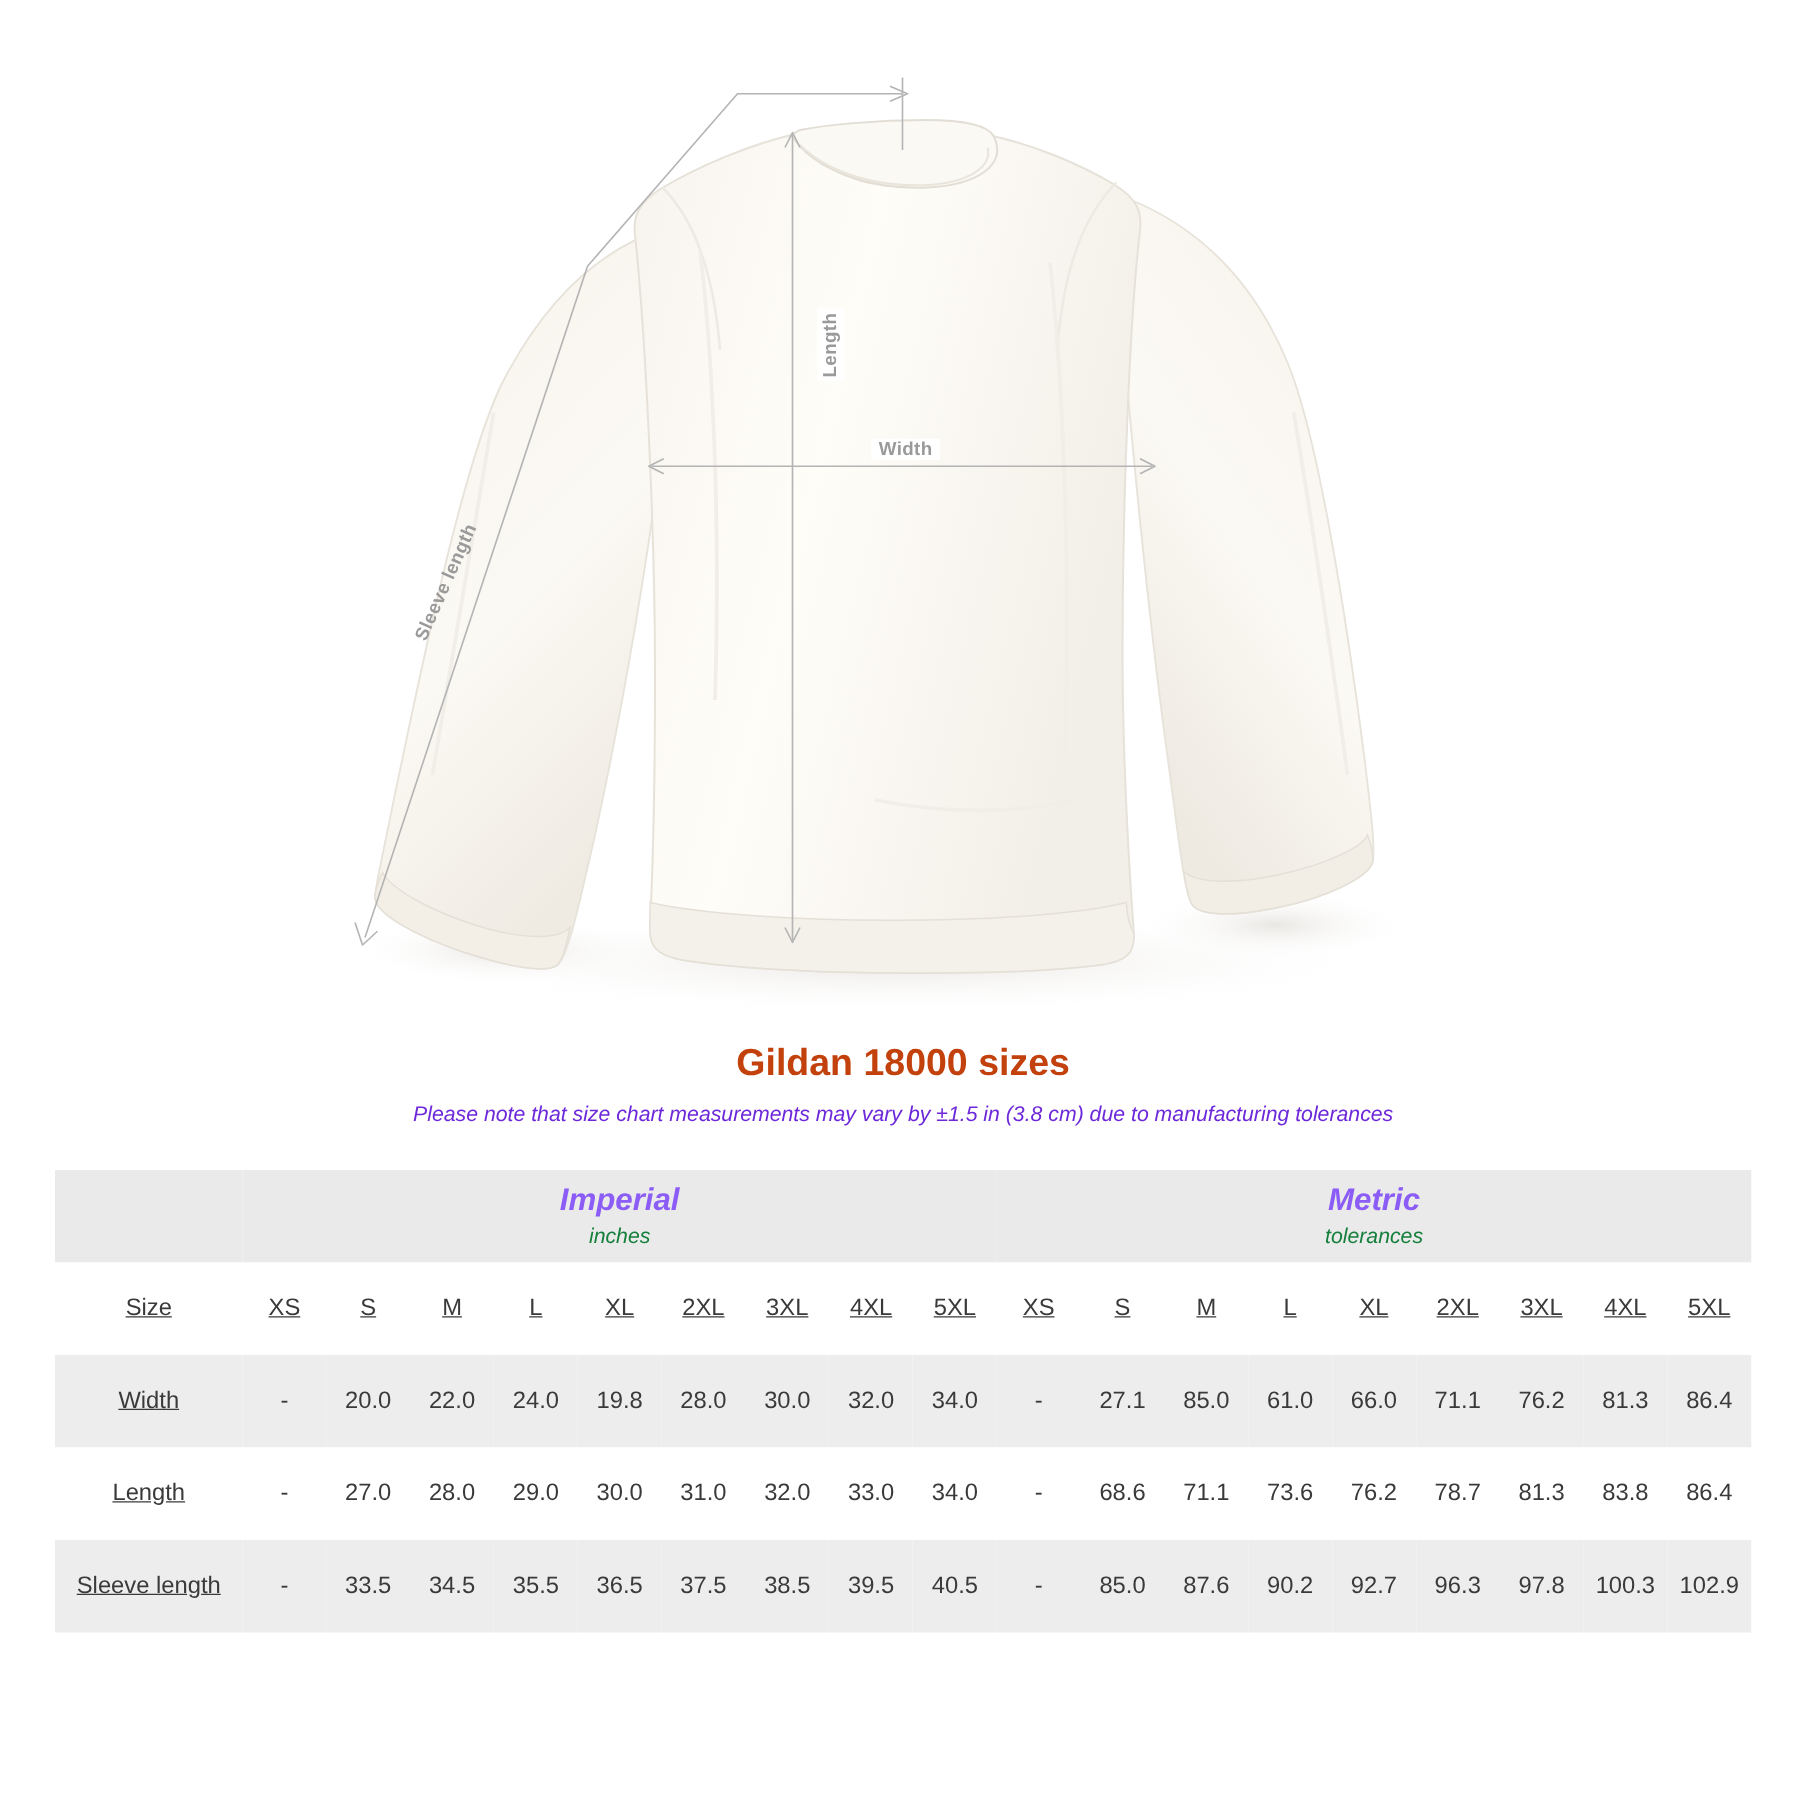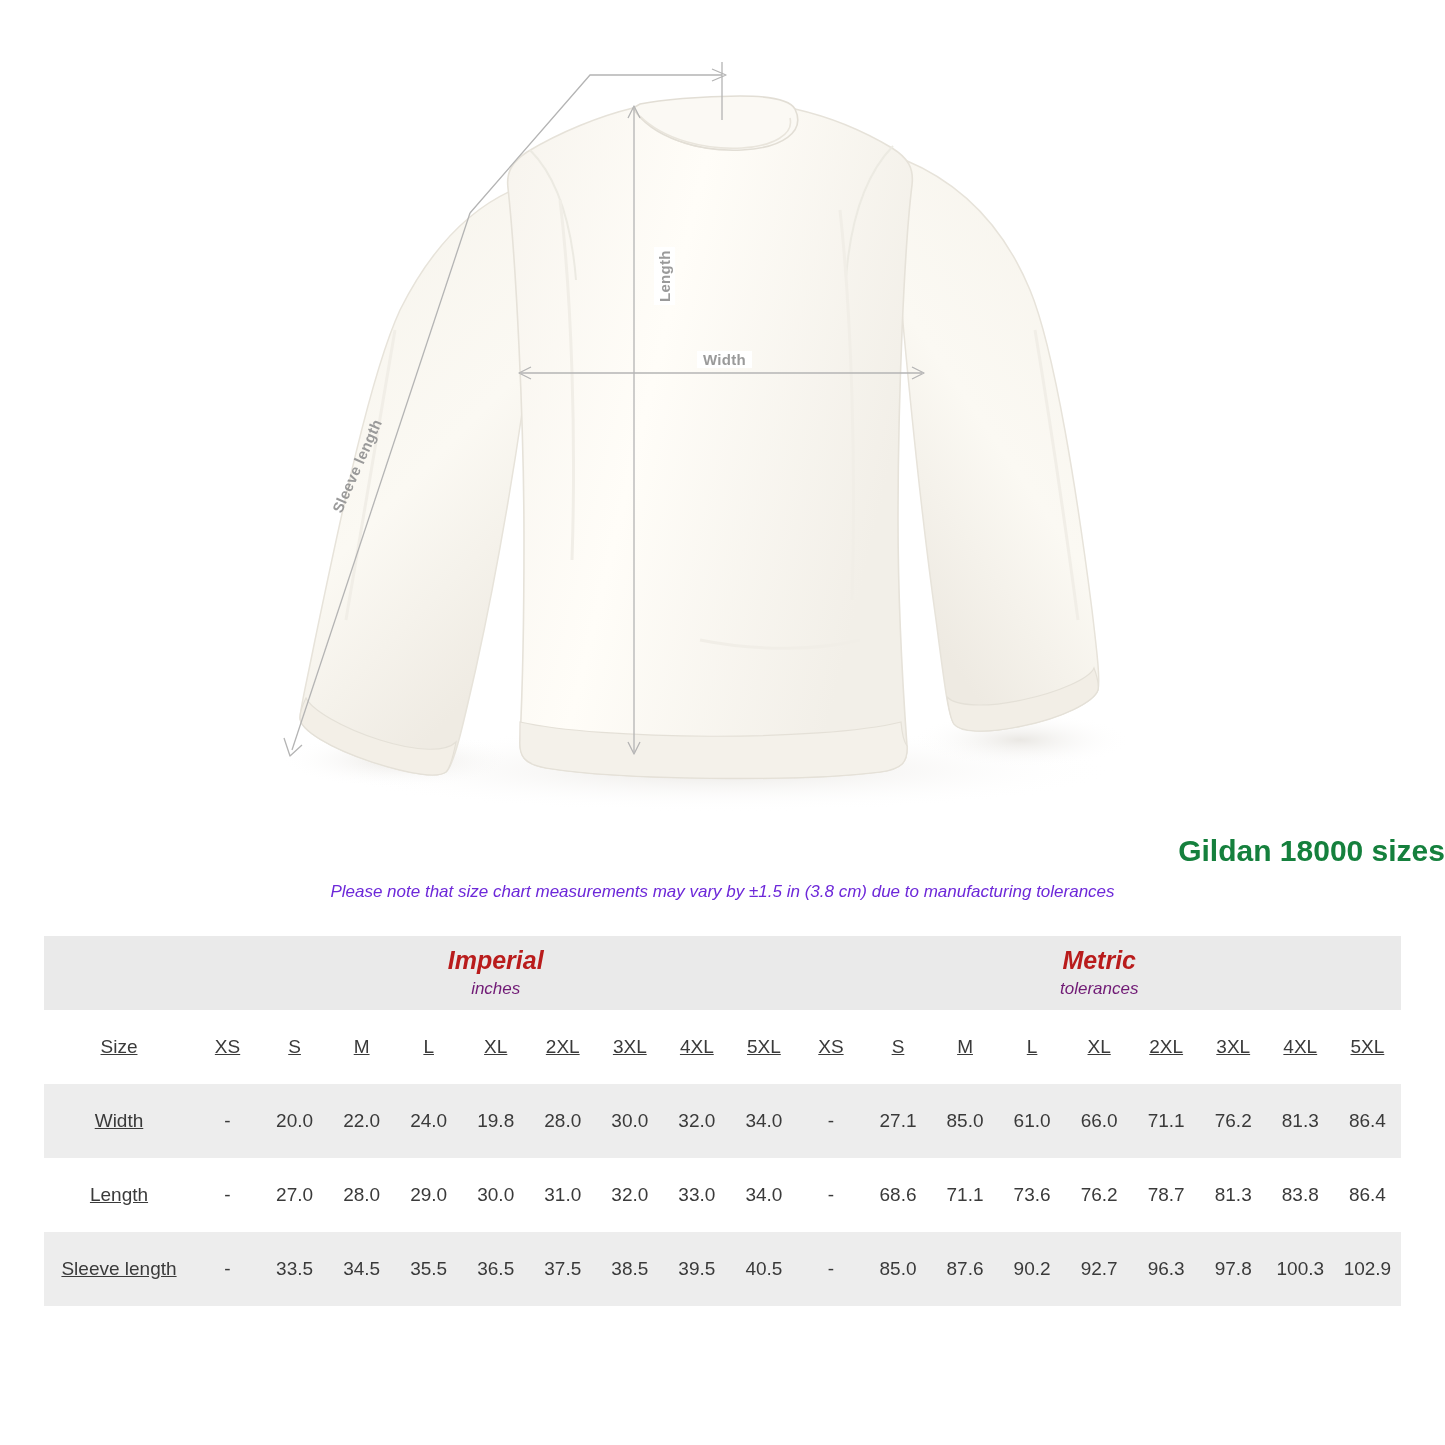--- a/index.html
+++ b/index.html
@@ -60,23 +60,22 @@
   }
 
   
   .title-block {
     text-align: center;
     margin-top: 4px;
   }
   .chart-title {
     font-size: 30px;
     font-weight: bold;
-    color: #15803d;
+    color: #c2410c;
     margin: 0 0 14px 0;
-    text-align: right;
   }
   .chart-note {
     font-size: 17px;
     font-style: italic;
     color: #6d28d9;
     margin: 0;
   }
 
   
   .table-wrap {
@@ -101,27 +100,27 @@
     vertical-align: middle;
   }
   .unit-header td {
     background: #eaeaea;
     height: 112px;
   }
   .unit-name {
     font-size: 25px;
     font-style: italic;
     font-weight: bold;
-    color: #b91c1c;
+    color: #8b5cf6;
     line-height: 1.1;
   }
   .unit-sub {
     font-size: 17px;
     font-style: italic;
-    color: #701a75;
+    color: #15803d;
     padding-top: 4px;
   }
   .row-head {
     font-weight: bold;
     font-size: 20px;
     color: #3a3a3a;
     text-decoration: underline;
   }
   tr.shade td { background: #ededed; }
   tr.plain td { background: #ffffff; }

